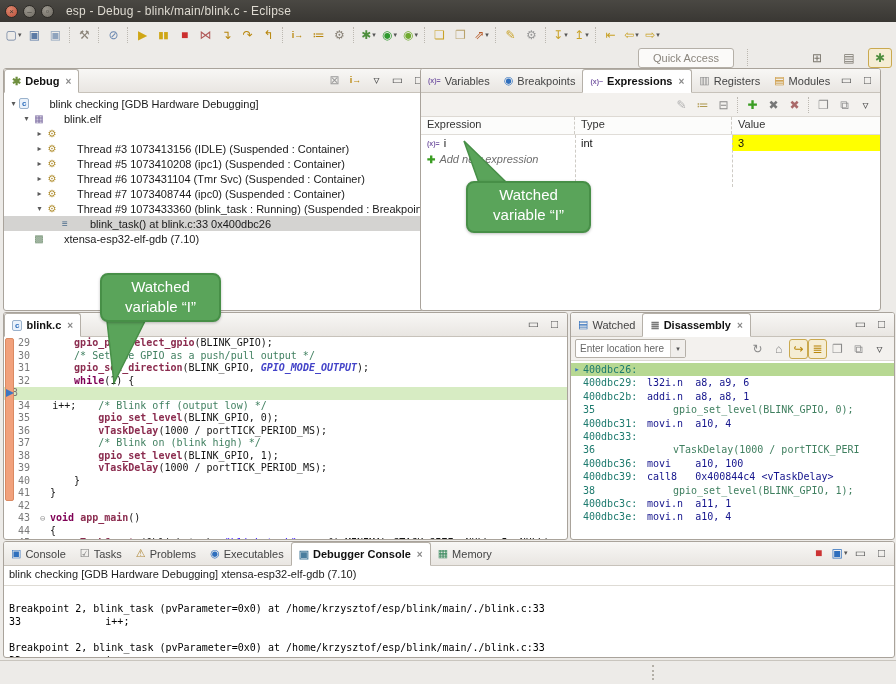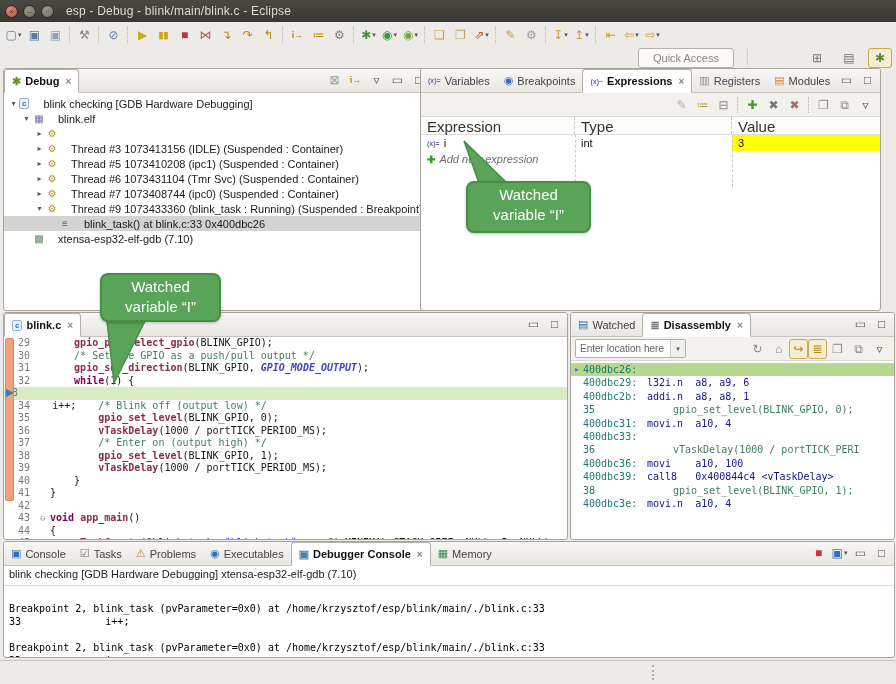--- a/index.html
+++ b/index.html
@@ -39,24 +39,24 @@
   .hdricons{position:absolute;right:2px;top:0;height:22px;display:flex;align-items:center;}
   .vtoolbar{height:23px;flex:none;background:#f3f1ee;border-bottom:1px solid #ddd9d3;display:flex;align-items:center;justify-content:flex-end;padding-right:4px;}
 
   
   #debug-tree{flex:1;overflow:hidden;padding-top:3px;}
   .trow{height:15px;display:flex;align-items:center;font-size:11px;color:#1a1a1a;white-space:nowrap;}
   .trow.selected{background:#d4d3d1;}
   .twisty{width:11px;font-size:8px;color:#5a5a5a;text-align:center;flex:none;}
   .ticon{width:14px;font-size:10px;text-align:center;flex:none;line-height:1;}
   .ticon.boxed{width:auto;font-size:8px;font-weight:bold;border:1px solid #9ab2cc;background:#eaf2fb;border-radius:2px;padding:0 2px;margin-right:2px;line-height:9px;color:#2f6fbd;}
-  .tlabel{margin-left:12px;}
+  .tlabel{margin-left:18px;}
 
   
-  .exphead{height:17px;display:flex;font-size:15px;color:#333;background:#fcfcfb;border-bottom:1px solid #e0ddd8;flex:none;}
+  .exphead{height:17px;display:flex;font-size:11px;color:#333;background:#fcfcfb;border-bottom:1px solid #e0ddd8;flex:none;}
   .exphead div{padding:1px 6px;box-sizing:border-box;border-right:1px dashed #cecbc5;}
   .col-expr{width:154px;flex:none;}
   .col-type{width:157px;flex:none;}
   .col-val{flex:1;border-right:none!important;}
   #expr-rows{position:relative;flex:1;}
   .xrow{height:16px;display:flex;align-items:center;font-size:11px;color:#111;}
   .xcell{height:16px;display:flex;align-items:center;padding:0 6px;box-sizing:border-box;}
   .expricon{font-size:7px;font-weight:bold;color:#7b5ea7;margin-right:4px;}
   .addicon{color:#3a9d23;font-size:10px;font-weight:bold;margin-right:4px;}
   .addlabel{font-style:italic;color:#6e6e6e;}
@@ -430,21 +430,21 @@
       <div id="range-bar"></div>
       <div id="ip-arrow"></div>
     <div class="cline"><span class="cann"></span><span class="cnum">29</span><span class="cfold"></span><span class="ctext"><span class="tk-p">    </span><span class="tk-f">gpio_pad_select_gpio</span><span class="tk-p">(BLINK_GPIO);</span></span></div>
         <div class="cline"><span class="cann"></span><span class="cnum">30</span><span class="cfold"></span><span class="ctext"><span class="tk-p">    </span><span class="tk-c">/* Set the GPIO as a push/pull output */</span></span></div>
         <div class="cline"><span class="cann"></span><span class="cnum">31</span><span class="cfold"></span><span class="ctext"><span class="tk-p">    </span><span class="tk-f">gpio_set_direction</span><span class="tk-p">(BLINK_GPIO, </span><span class="tk-m">GPIO_MODE_OUTPUT</span><span class="tk-p">);</span></span></div>
         <div class="cline"><span class="cann"></span><span class="cnum">32</span><span class="cfold"></span><span class="ctext"><span class="tk-p">    </span><span class="tk-k">while</span><span class="tk-p">(1) {</span></span></div>
         <div class="cline cur"><span class="cann"></span><span class="cnum">33</span><span class="cfold"></span><span class="ctext"><span class="tk-p">        i++;</span></span></div>
         <div class="cline"><span class="cann"></span><span class="cnum">34</span><span class="cfold"></span><span class="ctext"><span class="tk-p">        </span><span class="tk-c">/* Blink off (output low) */</span></span></div>
         <div class="cline"><span class="cann"></span><span class="cnum">35</span><span class="cfold"></span><span class="ctext"><span class="tk-p">        </span><span class="tk-f">gpio_set_level</span><span class="tk-p">(BLINK_GPIO, 0);</span></span></div>
         <div class="cline"><span class="cann"></span><span class="cnum">36</span><span class="cfold"></span><span class="ctext"><span class="tk-p">        </span><span class="tk-f">vTaskDelay</span><span class="tk-p">(1000 / portTICK_PERIOD_MS);</span></span></div>
-        <div class="cline"><span class="cann"></span><span class="cnum">37</span><span class="cfold"></span><span class="ctext"><span class="tk-p">        </span><span class="tk-c">/* Enter on (output high) */</span></span></div>
+        <div class="cline"><span class="cann"></span><span class="cnum">37</span><span class="cfold"></span><span class="ctext"><span class="tk-p">        </span><span class="tk-c">/* Blink on (blink high) */</span></span></div>
         <div class="cline"><span class="cann"></span><span class="cnum">38</span><span class="cfold"></span><span class="ctext"><span class="tk-p">        </span><span class="tk-f">gpio_set_level</span><span class="tk-p">(BLINK_GPIO, 1);</span></span></div>
         <div class="cline"><span class="cann"></span><span class="cnum">39</span><span class="cfold"></span><span class="ctext"><span class="tk-p">        </span><span class="tk-f">vTaskDelay</span><span class="tk-p">(1000 / portTICK_PERIOD_MS);</span></span></div>
         <div class="cline"><span class="cann"></span><span class="cnum">40</span><span class="cfold"></span><span class="ctext"><span class="tk-p">    }</span></span></div>
         <div class="cline"><span class="cann"></span><span class="cnum">41</span><span class="cfold"></span><span class="ctext"><span class="tk-p">}</span></span></div>
         <div class="cline"><span class="cann"></span><span class="cnum">42</span><span class="cfold"></span><span class="ctext"></span></div>
         <div class="cline"><span class="cann"></span><span class="cnum">43</span><span class="cfold">⊖</span><span class="ctext"><span class="tk-k">void</span><span class="tk-p"> </span><span class="tk-f">app_main</span><span class="tk-p">()</span></span></div>
         <div class="cline"><span class="cann"></span><span class="cnum">44</span><span class="cfold"></span><span class="ctext"><span class="tk-p">{</span></span></div>
         <div class="cline"><span class="cann"></span><span class="cnum">45</span><span class="cfold"></span><span class="ctext"><span class="tk-p">    </span><span class="tk-f">xTaskCreate</span><span class="tk-p">(&amp;blink_task, </span><span class="tk-s">"blink_task"</span><span class="tk-p">, configMINIMAL_STACK_SIZE, NULL, 5, NULL);</span></span></div>
       </div>
   </div>
@@ -504,20 +504,21 @@
         <div class="dline cur"><span class="dmark">▸</span><span class="daddr">400dbc26:</span></div>
         <div class="dline"><span class="dmark"></span><span class="daddr">400dbc29:</span><span class="dcode">l32i.n  a8, a9, 6</span></div>
         <div class="dline"><span class="dmark"></span><span class="daddr">400dbc2b:</span><span class="dcode">addi.n  a8, a8, 1</span></div>
         <div class="dline"><span class="dmark"></span><span class="dnum">35</span><span class="dsrc">gpio_set_level(BLINK_GPIO, 0);</span></div>
         <div class="dline"><span class="dmark"></span><span class="daddr">400dbc31:</span><span class="dcode">movi.n  a10, 4</span></div>
         <div class="dline"><span class="dmark"></span><span class="daddr">400dbc33:</span></div>
         <div class="dline"><span class="dmark"></span><span class="dnum">36</span><span class="dsrc">vTaskDelay(1000 / portTICK_PERI</span></div>
         <div class="dline"><span class="dmark"></span><span class="daddr">400dbc36:</span><span class="dcode">movi    a10, 100</span></div>
         <div class="dline"><span class="dmark"></span><span class="daddr">400dbc39:</span><span class="dcode">call8   0x400844c4 &lt;vTaskDelay&gt;</span></div>
         <div class="dline"><span class="dmark"></span><span class="dnum">38</span><span class="dsrc">gpio_set_level(BLINK_GPIO, 1);</span></div>
+        <div class="dline"><span class="dmark"></span><span class="daddr">400dbc3c:</span><span class="dcode">movi.n  a11, 1</span></div>
         <div class="dline"><span class="dmark"></span><span class="daddr">400dbc3e:</span><span class="dcode">movi.n  a10, 4</span></div>
       </div>
   </div>
 
   <div class="panel" id="console-panel">
     <div class="tabbar">
       <div style="display:flex">
           <div class="vtab">
             <span class="tabicon" style="color: rgb(47, 111, 189);">▣</span>
             <span class="tablabel">Console</span>

